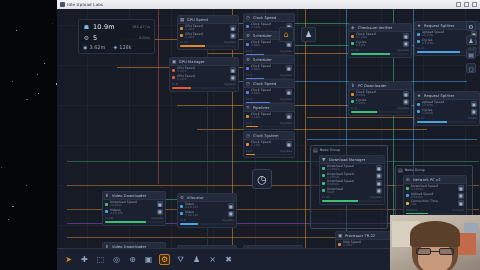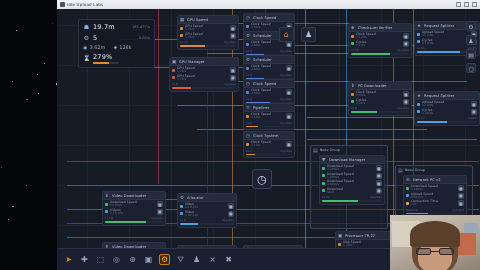--- a/index.html
+++ b/index.html
@@ -1022,46 +1022,37 @@
         </div>
         <div class="chip" style="left: 244px; top: 18px;">
           <span style="font-size:8px;color:#b9c4d8">♟</span>
         </div>
       </div>
 
     <div id="hud">
       <div id="hud-rows" style="display: flex; flex-direction: column; gap: 2.5px;">
           <div class="hud-row">
             <span class="hi" style="color:#7fb6e8">☗</span>
-            <span class="hv">19.7m</span>
+            <span class="hv">10.9m</span>
             <span class="hr">165.477/s</span>
           </div>
           <div class="hud-row">
             <span class="hi" style="color:#9aa7bd">⚙</span>
             <span class="hv">5</span>
             <span class="hr">0.00/s</span>
           </div>
         </div>
       <div class="hud-split">
         <div class="hud-mini">
           <span class="hi" style="color:#7fb6e8">◉</span>
           <span class="hv">3.62m</span>
         </div>
         <div class="hud-mini">
           <span class="hi" style="color:#7fb6e8">◈</span>
           <span class="hv">128k</span>
-        </div>
-      </div>
-      <div class="hud-row">
-        <span class="hi" style="color:#d8dee9">⌛</span>
-        <div id="hud-prog">
-          <span class="hv">279%</span>
-          <span class="pbar">
-              <i id="hud-prog-fill" style="width: 62%; background: rgb(224, 138, 46);"></i>
-            </span>
         </div>
       </div>
     </div>
 
     <div id="rail">
         <div class="ri">
           <span style="font-size:6px;color:#9fb0c9">⚙</span>
         </div>
         <div class="ri">
           <span style="font-size:6px;color:#9fb0c9">♟</span>

